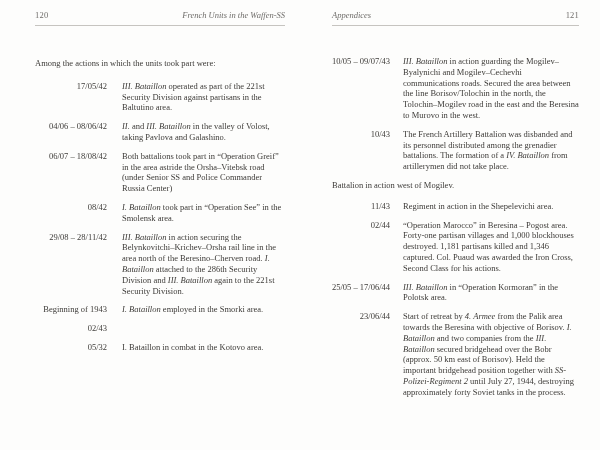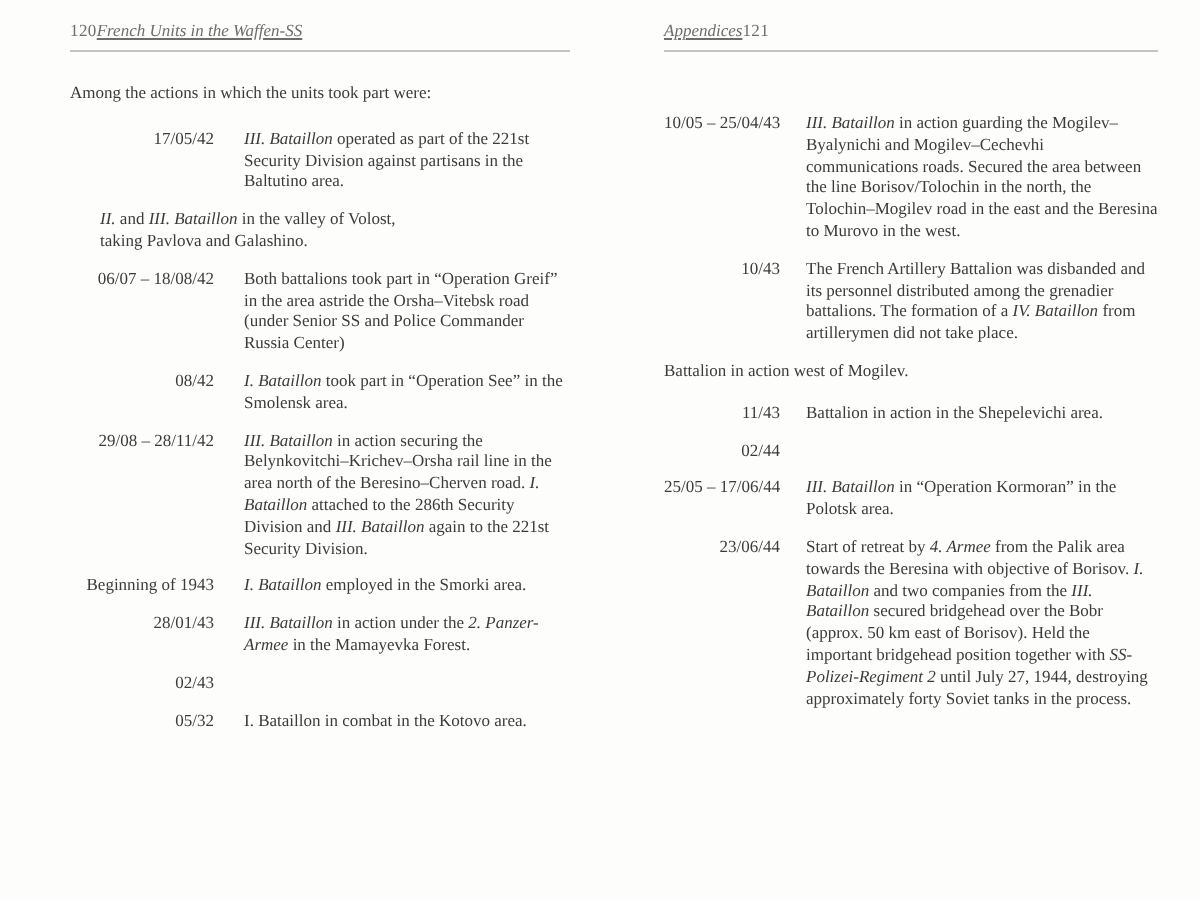--- a/index.html
+++ b/index.html
@@ -15,31 +15,31 @@
     font-family:"Liberation Serif","DejaVu Serif",serif;
     color:var(--text);
     position:relative;
     overflow:hidden;
   }
   .page{position:absolute;top:10px;}
   .page-left{left:35px;width:250px;}
   .page-right{left:332px;width:247px;}
   .page-header{
     display:flex;
-    justify-content:flex-start;
+    justify-content:space-between;
     align-items:baseline;
     font-size:8.5px;
     line-height:10px;
     color:var(--muted);
     border-bottom:1px solid var(--rule);
     padding-bottom:5px;
   }
-  .running-title{font-style:italic;text-decoration:underline;}
+  .running-title{font-style:italic;}
   .page-number{font-style:normal;letter-spacing:.2px;}
-  .page-body{margin-top:15px;font-size:8.5px;line-height:10.8px;}
+  .page-body{margin-top:32px;font-size:8.5px;line-height:10.8px;}
   .page-right .page-body{margin-top:30px;}
   .intro{margin-bottom:12px;}
   .entry{display:flex;margin-bottom:8px;}
   .entry .date{flex:0 0 auto;text-align:right;white-space:nowrap;}
   .page-left .entry .date{width:72px;text-align:right;}
   .page-left .entry .desc{margin-left:15px;width:163px;}
   .page-right .entry .date{width:58px;}
   .page-right .entry .desc{margin-left:13px;width:176px;}
   .section-heading{margin:5px 0 10px 0;font-family:Liberation Serif, serif;}
   i{font-style:italic;}
@@ -54,20 +54,21 @@
   </div>
   <div class="page-body">
     <p class="intro">Among the actions in which the units took part were:</p>
     <div>
   <div class="entry">
     <div class="date">17/05/42</div>
     <div class="desc"><i>III. Bataillon</i> operated as part of the 221st Security Division against partisans in the Baltutino area.</div>
   </div>
 
   <div class="entry">
+    <div class="date">04/06 – 08/06/42</div>
     <div class="desc"><i>II.</i> and <i>III. Bataillon</i> in the valley of Volost, taking Pavlova and Galashino.</div>
   </div>
 
   <div class="entry">
     <div class="date">06/07 – 18/08/42</div>
     <div class="desc">Both battalions took part in “Operation Greif” in the area astride the Orsha–Vitebsk road (under Senior SS and Police Commander Russia Center)</div>
   </div>
 
   <div class="entry">
     <div class="date">08/42</div>
@@ -77,24 +78,20 @@
   <div class="entry">
     <div class="date">29/08 – 28/11/42</div>
     <div class="desc"><i>III. Bataillon</i> in action securing the Belynkovitchi–Krichev–Orsha rail line in the area north of the Beresino–Cherven road. <i>I. Bataillon</i> attached to the 286th Security Division and <i>III. Bataillon</i> again to the 221st Security Division.</div>
   </div>
 
   <div class="entry">
     <div class="date">Beginning of 1943</div>
     <div class="desc"><i>I. Bataillon</i> employed in the Smorki area.</div>
   </div>
 
-  <div class="entry">
-    <div class="date">28/01/43</div>
-    <div class="desc"><i>III. Bataillon</i> in action under the <i>2. Panzer-Armee</i> in the Mamayevka Forest.</div>
-  </div>
 
   <div class="entry">
     <div class="date">02/43</div>
   </div>
 
   <div class="entry">
     <div class="date">05/32</div>
     <div class="desc">I. Bataillon in combat in the Kotovo area.</div>
   </div>
 </div>
@@ -102,38 +99,39 @@
 </div>
 
 <div class="page page-right">
   <div class="page-header">
     <span class="running-title">Appendices</span>
     <span class="page-number">121</span>
   </div>
   <div class="page-body">
     <div>
   <div class="entry">
-    <div class="date">10/05 – 25/04/43</div>
+    <div class="date">10/05 – 09/07/43</div>
     <div class="desc"><i>III. Bataillon</i> in action guarding the Mogilev–Byalynichi and Mogilev–Cechevhi communications roads. Secured the area between the line Borisov/Tolochin in the north, the Tolochin–Mogilev road in the east and the Beresina to Murovo in the west.</div>
   </div>
 
   <div class="entry">
     <div class="date">10/43</div>
     <div class="desc">The French Artillery Battalion was disbanded and its personnel distributed among the grenadier battalions. The formation of a <i>IV. Bataillon</i> from artillerymen did not take place.</div>
   </div>
 </div>
     <p class="section-heading">Battalion in action west of Mogilev.</p>
     <div>
   <div class="entry">
     <div class="date">11/43</div>
-    <div class="desc">Battalion in action in the Shepelevichi area.</div>
+    <div class="desc">Regiment in action in the Shepelevichi area.</div>
   </div>
 
   <div class="entry">
     <div class="date">02/44</div>
+    <div class="desc">“Operation Marocco” in Beresina – Pogost area. Forty-one partisan villages and 1,000 blockhouses destroyed. 1,181 partisans killed and 1,346 captured. Col. Puaud was awarded the Iron Cross, Second Class for his actions.</div>
   </div>
 
   <div class="entry">
     <div class="date">25/05 – 17/06/44</div>
     <div class="desc"><i>III. Bataillon</i> in “Operation Kormoran” in the Polotsk area.</div>
   </div>
 
   <div class="entry">
     <div class="date">23/06/44</div>
     <div class="desc">Start of retreat by <i>4. Armee</i> from the Palik area towards the Beresina with objective of Borisov. <i>I. Bataillon</i> and two companies from the <i>III. Bataillon</i> secured bridgehead over the Bobr (approx. 50 km east of Borisov). Held the important bridgehead position together with <i>SS-Polizei-Regiment 2</i> until July 27, 1944, destroying approximately forty Soviet tanks in the process.</div>

